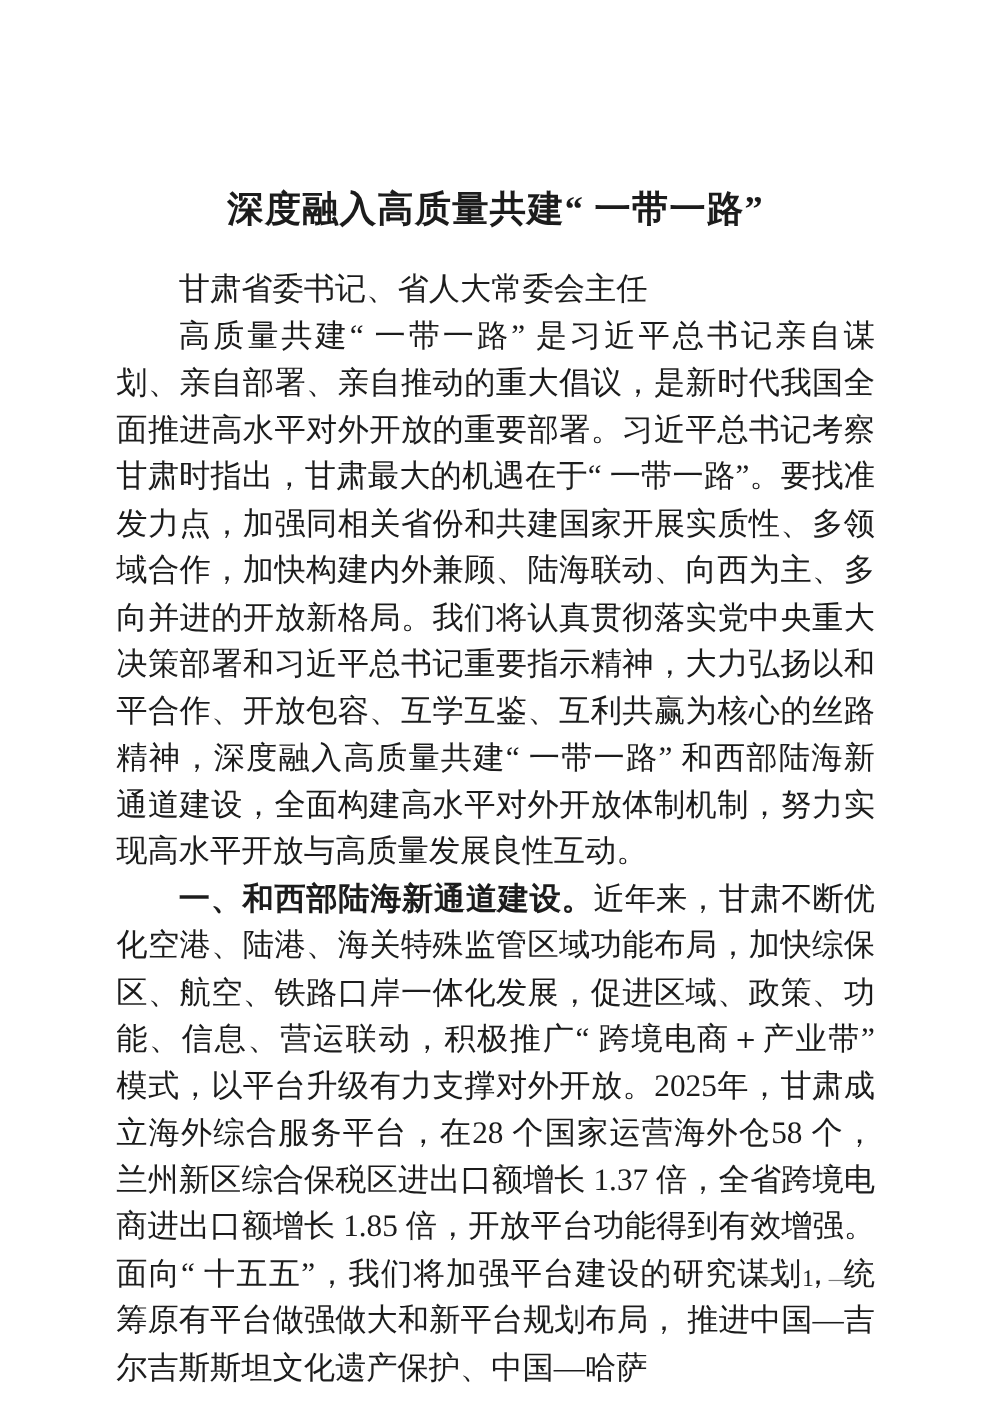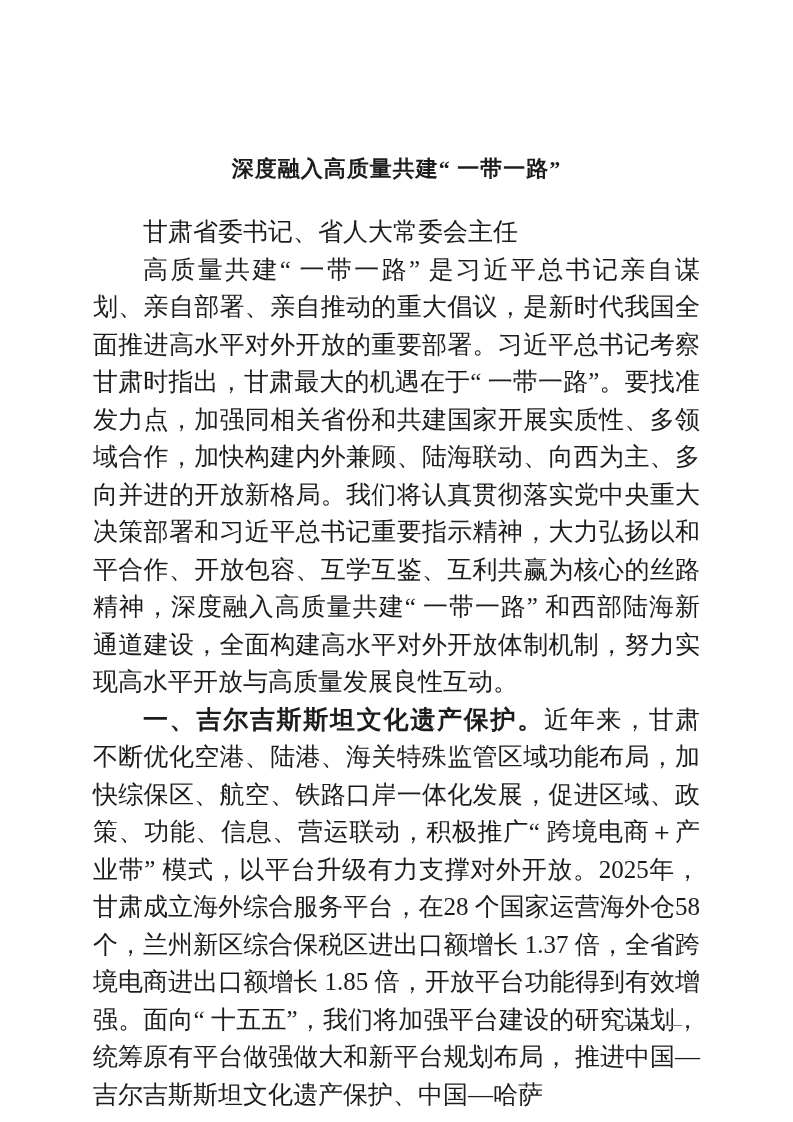--- a/index.html
+++ b/index.html
@@ -13,21 +13,21 @@
     height: 1122px;
     background: #ffffff;
     overflow: hidden;
     font-family: "Liberation Serif", "DejaVu Serif", serif;
     color: #1c1c1c;
   }
   .title {
     margin: 0;
     padding: 146px 70px 0 70px;
     text-align: center;
-    font-size: 22px;
+    font-size: 29px;
     line-height: 45px;
     font-weight: 700;
     letter-spacing: 1px;
   }
   .body-block {
     margin: 22px 93px 0 93px;
     font-size: 25px;
     line-height: 37.5px;
     text-align: justify;
   }
@@ -67,21 +67,21 @@
 <div class="page">
 
   <h1 class="title">深度融入高质量共建“ 一带一路”</h1>
 
   <div class="body-block">
 
     <p class="byline">甘肃省委书记、省人大常委会主任</p>
 
     <p class="para">高质量共建“ 一带一路” 是习近平总书记亲自谋划、亲自部署、亲自推动的重大倡议，是新时代我国全面推进高水平对外开放的重要部署。习近平总书记考察甘肃时指出，甘肃最大的机遇在于“ 一带一路”。要找准发力点，加强同相关省份和共建国家开展实质性、多领域合作，加快构建内外兼顾、陆海联动、向西为主、多向并进的开放新格局。我们将认真贯彻落实党中央重大决策部署和习近平总书记重要指示精神，大力弘扬以和平合作、开放包容、互学互鉴、互利共赢为核心的丝路精神，深度融入高质量共建“ 一带一路” 和西部陆海新通道建设，全面构建高水平对外开放体制机制，努力实现高水平开放与高质量发展良性互动。</p>
 
-    <p class="para"><span class="section-heading">一、吉尔吉斯斯坦文化遗产保护。</span><span>近年来，甘肃不断优化空港、陆港、海关特殊监管区域功能布局，加快综保区、航空、铁路口岸一体化发展，促进区域、政策、功能、信息、营运联动，积极推广“ 跨境电商＋产业带” 模式，以平台升级有力支撑对外开放。2025年，甘肃成立海外综合服务平台，在28 个国家运营海外仓58 个，兰州新区综合保税区进出口额增长 1.37 倍，全省跨境电商进出口额增长 1.85 倍，开放平台功能得到有效增强。面向“ 十五五”，我们将加强平台建设的研究谋划， 统筹原有平台做强做大和新平台规划布局， 推进中国—吉尔吉斯斯坦文化遗产保护、中国—哈萨</span></p>
+    <p class="para"><span class="section-heading">一、和西部陆海新通道建设。</span><span>近年来，甘肃不断优化空港、陆港、海关特殊监管区域功能布局，加快综保区、航空、铁路口岸一体化发展，促进区域、政策、功能、信息、营运联动，积极推广“ 跨境电商＋产业带” 模式，以平台升级有力支撑对外开放。2025年，甘肃成立海外综合服务平台，在28 个国家运营海外仓58 个，兰州新区综合保税区进出口额增长 1.37 倍，全省跨境电商进出口额增长 1.85 倍，开放平台功能得到有效增强。面向“ 十五五”，我们将加强平台建设的研究谋划， 统筹原有平台做强做大和新平台规划布局， 推进中国—吉尔吉斯斯坦文化遗产保护、中国—哈萨</span></p>
 
   </div>
 
   <div class="footer">
     <span class="dash">—</span><span class="num">1</span><span class="dash">—</span>
   </div>
 
 </div>
 
 </body></html>

